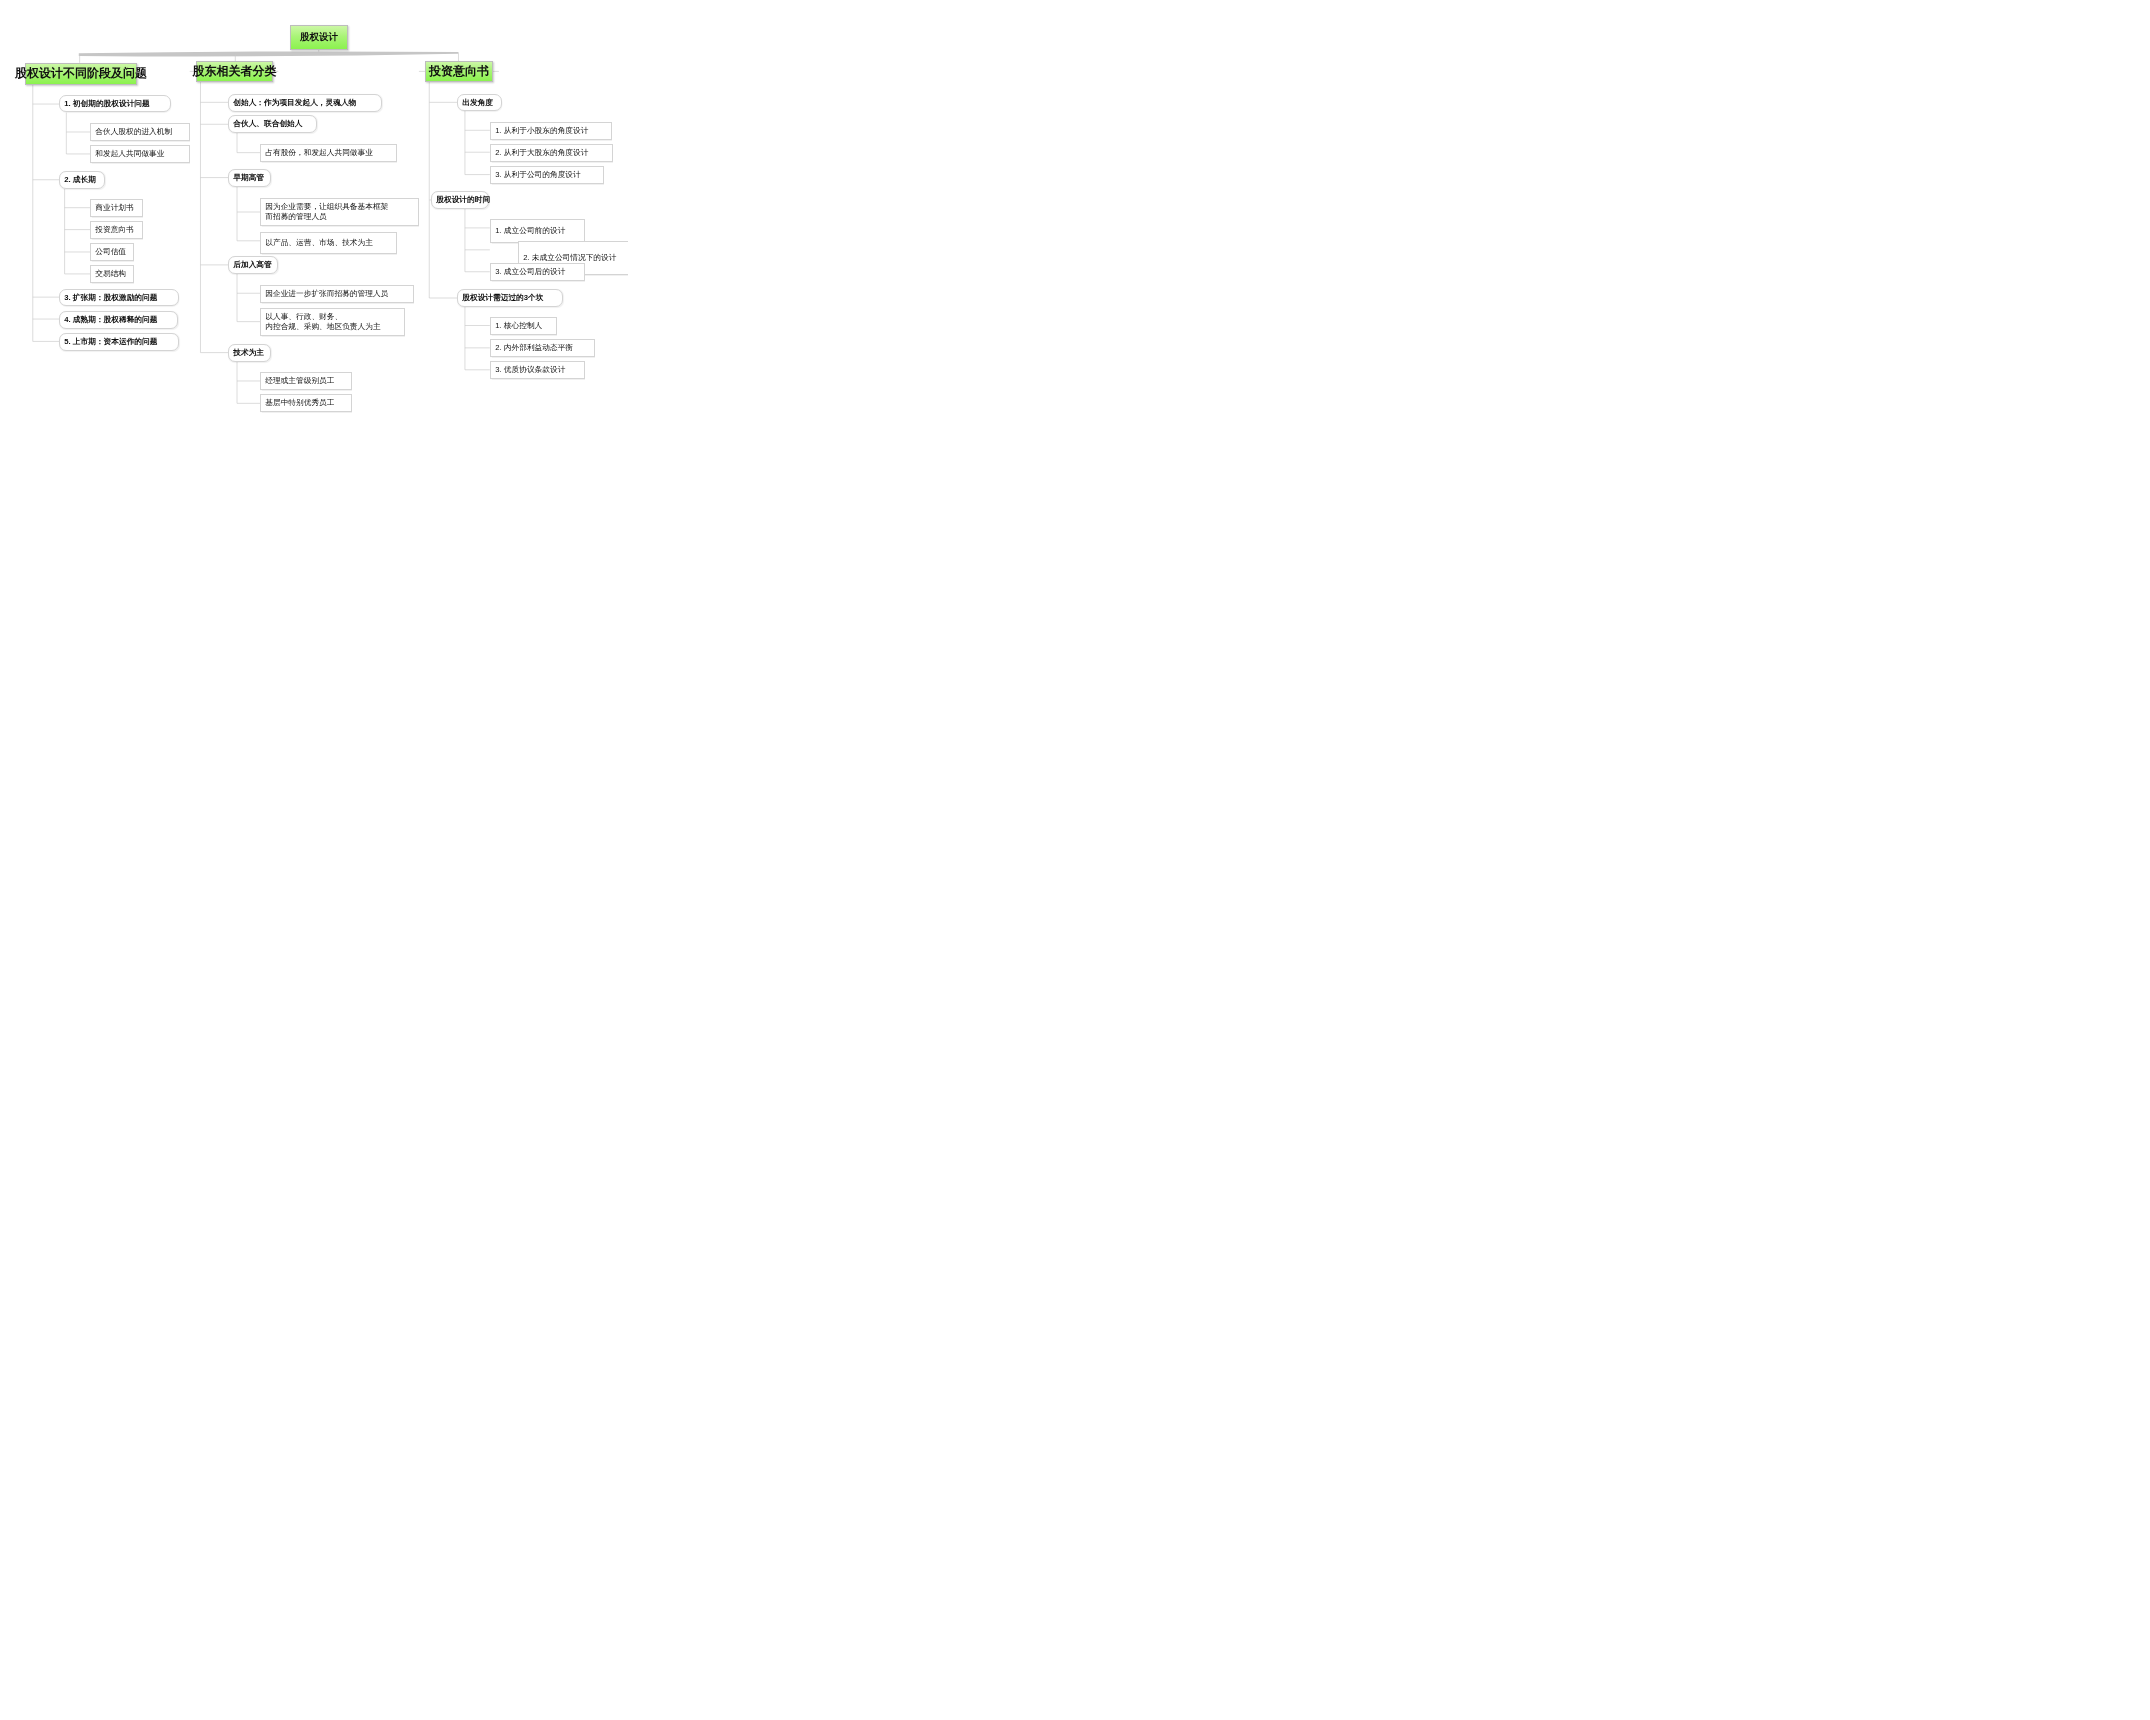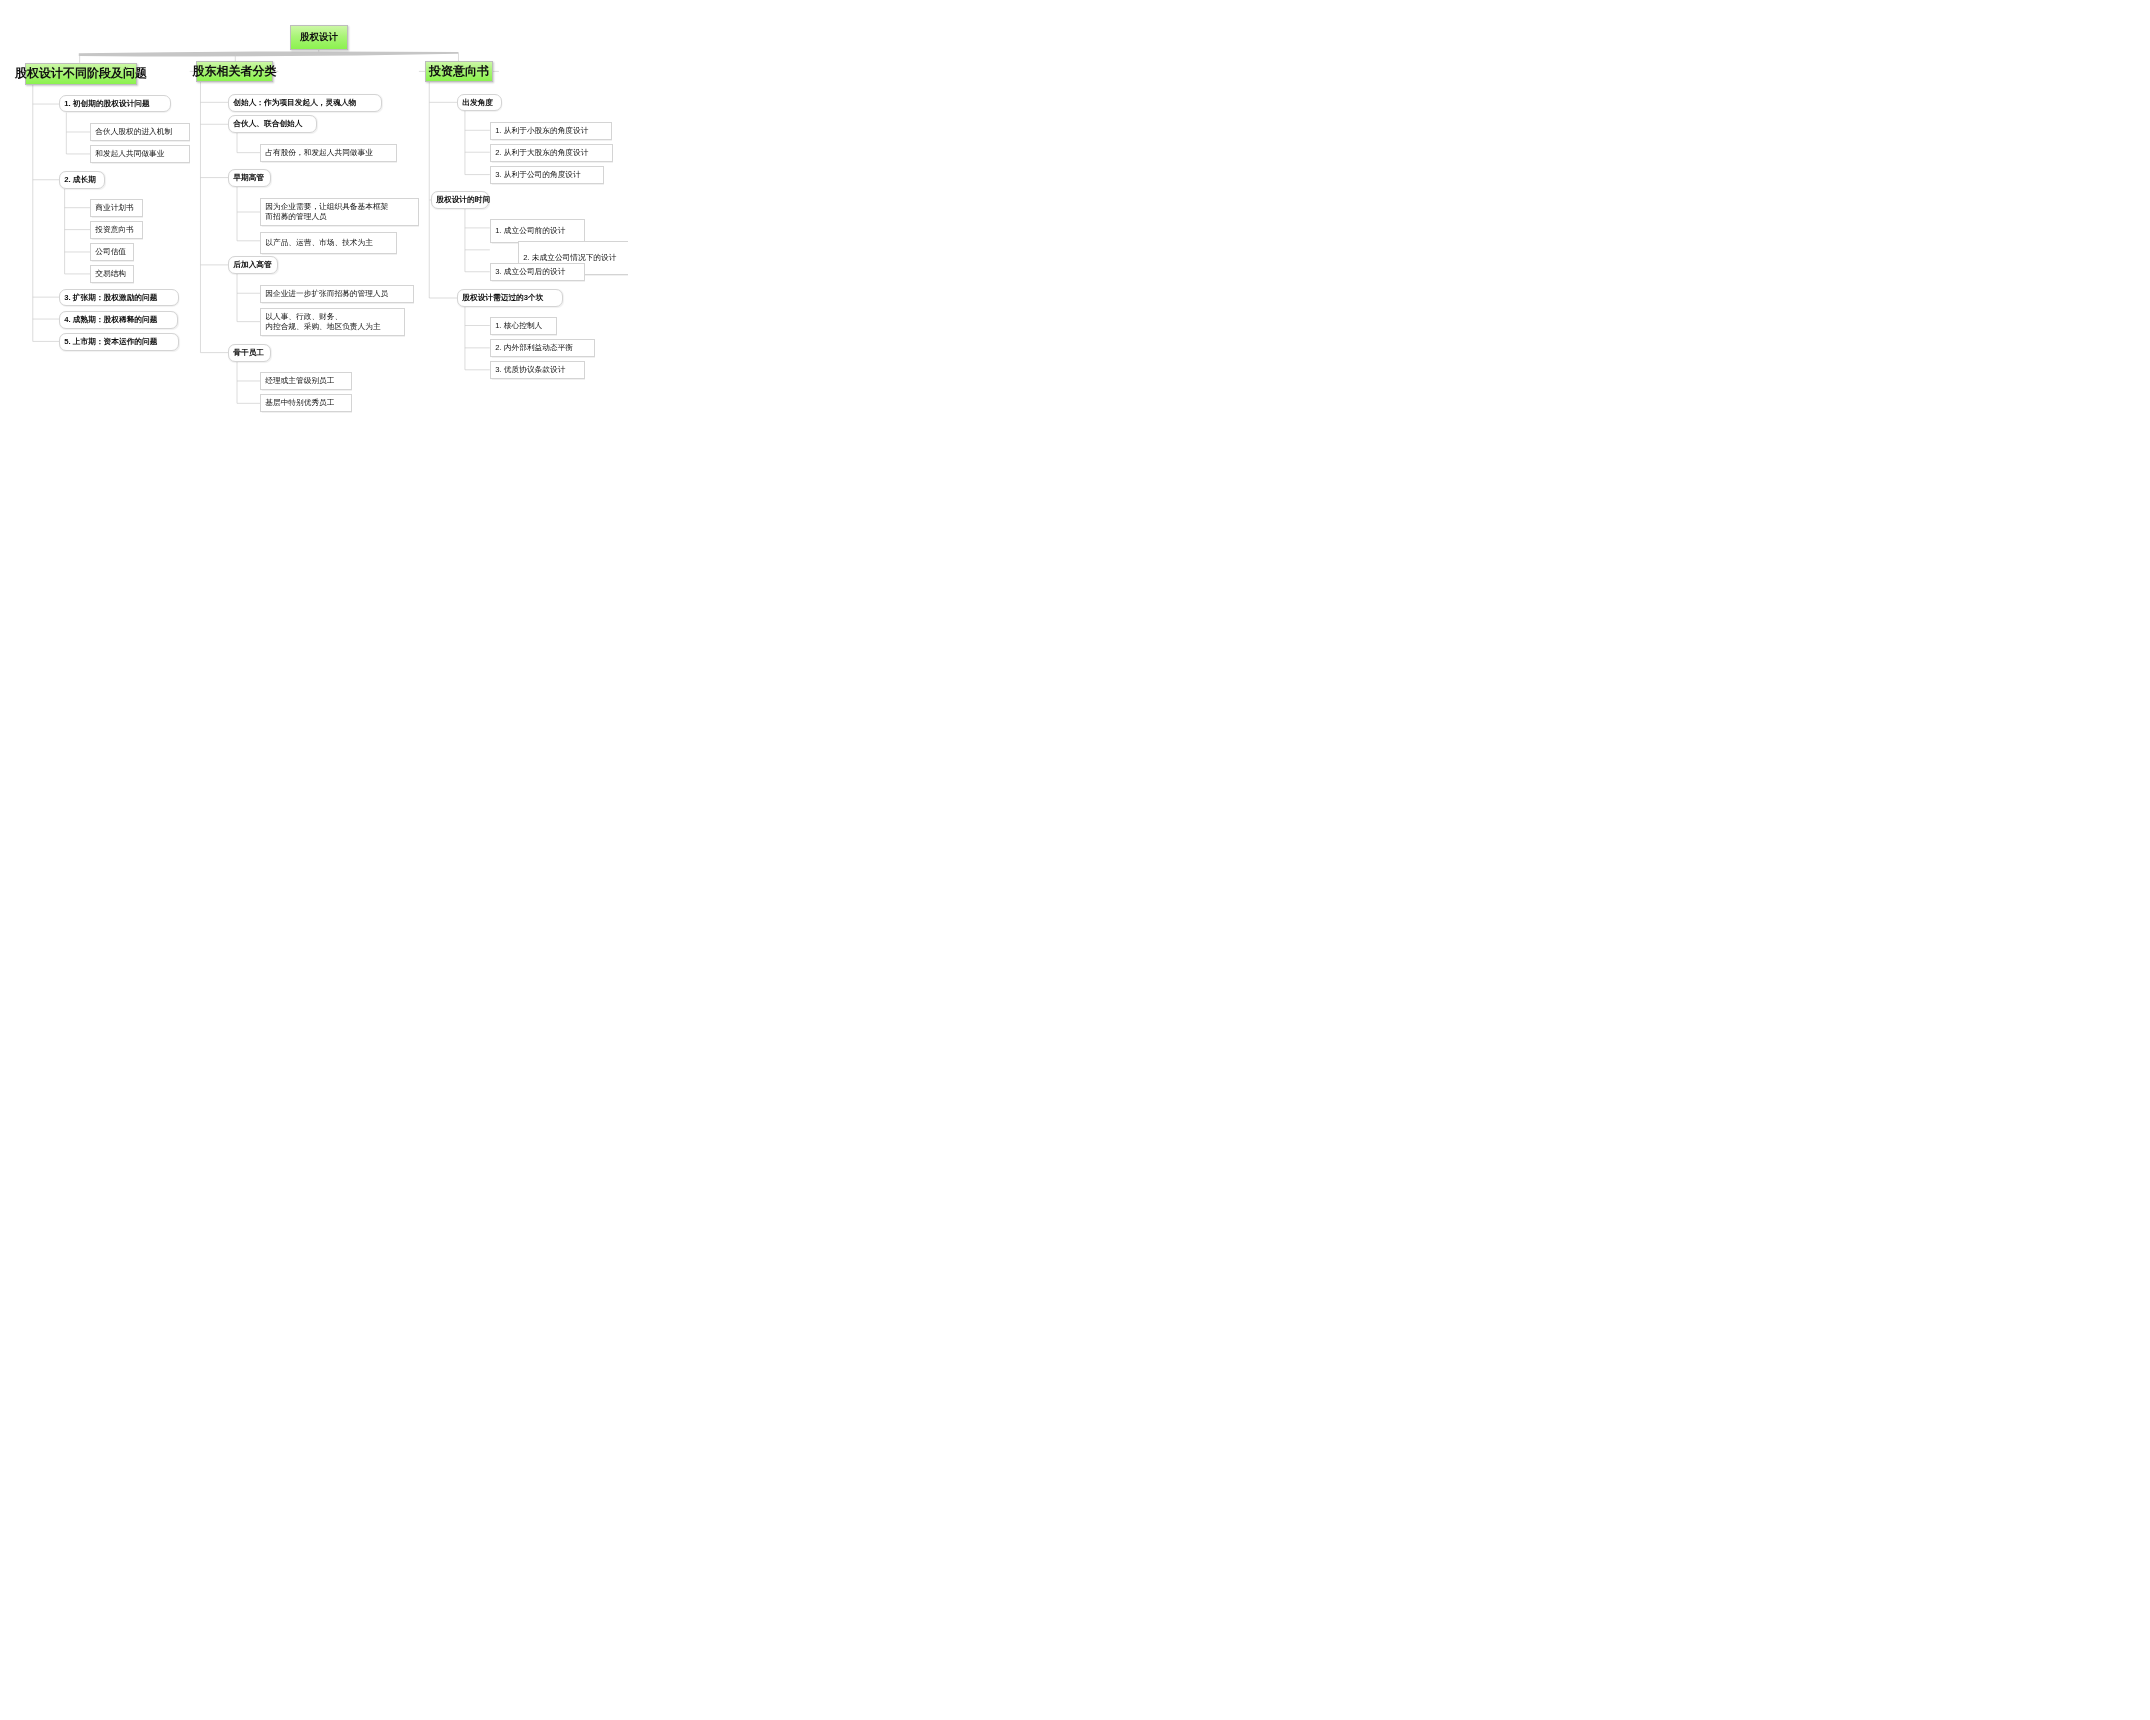--- a/index.html
+++ b/index.html
@@ -82,21 +82,21 @@
   <div class="node bold" style="left:228px;top:169px;width:43px;height:17.6px">早期高管</div>
   <div class="node ml" style="left:260px;top:198px;width:159px;height:28px">因为企业需要，让组织具备基本框架
 而招募的管理人员</div>
   <div class="node" style="left:260px;top:232px;width:137px;height:22px">以产品、运营、市场、技术为主</div>
 
   <div class="node bold" style="left:228px;top:256px;width:50px;height:18px">后加入高管</div>
   <div class="node" style="left:260px;top:285px;width:154px;height:17.6px">因企业进一步扩张而招募的管理人员</div>
   <div class="node ml" style="left:260px;top:308px;width:145px;height:28px">以人事、行政、财务、
 内控合规、采购、地区负责人为主</div>
 
-  <div class="node bold" style="left:228px;top:344px;width:43px;height:18px">骨干员工</div>
+  <div class="node bold" style="left:228px;top:344px;width:43px;height:18px">技术为主</div>
   <div class="node" style="left:260px;top:372px;width:92px;height:17.6px">经理或主管级别员工</div>
   <div class="node" style="left:260px;top:394px;width:92px;height:18px">基层中特别优秀员工</div>
 
   <div class="node bold" style="left:457px;top:94px;width:45px;height:17px">出发角度</div>
   <div class="node" style="left:490px;top:122px;width:122px;height:17.6px">1. 从利于小股东的角度设计</div>
   <div class="node" style="left:490px;top:144px;width:123px;height:17.6px">2. 从利于大股东的角度设计</div>
   <div class="node" style="left:490px;top:166px;width:114px;height:18px">3. 从利于公司的角度设计</div>
 
   <div class="node bold" style="left:431px;top:191px;width:58px;height:17.6px">股权设计的时间</div>
   <div class="node" style="left:490px;top:219px;width:95px;height:24px">1. 成立公司前的设计</div>

